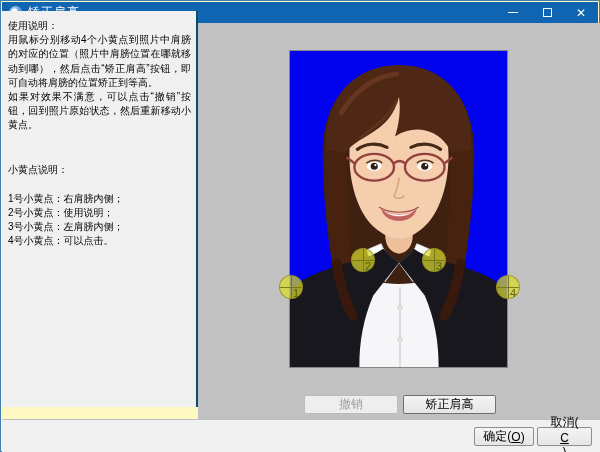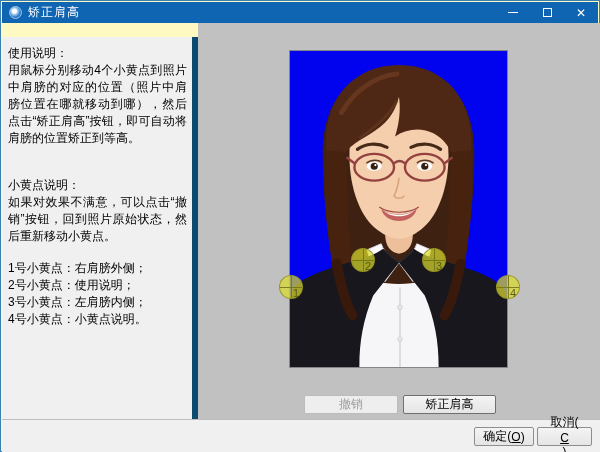--- a/index.html
+++ b/index.html
@@ -12,21 +12,21 @@
   .app-icon { width:13px; height:13px; border-radius:50%; margin:0 6px 0 7px;
               background:radial-gradient(circle at 40% 38%, #ffffff 0 22%, #bcd8f2 30%, #2f85d6 60%, #12508d 100%);
               border:1px solid #9cc4e8; flex:0 0 auto; }
   .title-text { color:#ffffff; font-size:12px; letter-spacing:1px; }
   .caption-buttons { margin-left:auto; display:flex; height:100%; }
   .caption-btn { width:34px; height:100%; display:flex; align-items:center; justify-content:center; color:#ffffff; font-size:12px; cursor:default; }
   .min-glyph { width:10px; height:1px; background:#ffffff; display:block; }
   .max-glyph { width:9px; height:9px; border:1px solid #ffffff; display:block; }
 
   
-  .left-panel { position:absolute; left:1px; top:36px; width:196px; height:396px; background:#f0f0f0; border-right:6px solid #0c4a6e; padding:8px 5px 0 6px; color:#000; font-size:12px; line-height:1.42; overflow:hidden; }
+  .left-panel { position:absolute; left:1px; top:10px; width:196px; height:396px; background:#f0f0f0; border-right:2px solid #0c4a6e; padding:8px 5px 0 6px; color:#000; font-size:10px; line-height:1.42; overflow:hidden; }
   .right-panel { position:absolute; left:197px; top:22px; width:402px; height:396px; background:#c1c1c1; }
   .left-panel .para { text-align:justify; }
   .left-panel .section-title { margin-top:0; }
   .dots-title { margin-top:30px; }
   .dot-lines { margin-top:15px; }
   .dot-lines div { white-space:nowrap; }
 
   
   .photo-frame { position:absolute; left:288px; top:49px; width:219px; height:318px; border:1px solid #858585; background:#0203ee; }
   .photo-frame svg { display:block; width:217px; height:316px; }
@@ -64,27 +64,27 @@
       <div class="caption-btn">
           <span class="max-glyph"></span>
         </div>
       <div class="caption-btn">✕</div>
     </div>
   </div>
 
   <div class="left-panel">
     <div class="section-title">使用说明：</div>
     <div class="para">用鼠标分别移动4个小黄点到照片中肩膀的对应的位置（照片中肩膀位置在哪就移动到哪），然后点击“矫正肩高”按钮，即可自动将肩膀的位置矫正到等高。</div>
+    <div class="para">如果对效果不满意，可以点击“撤销”按钮，回到照片原始状态，然后重新移动小黄点。</div>
     <div class="para dots-title">小黄点说明：</div>
-    <div class="para">如果对效果不满意，可以点击“撤销”按钮，回到照片原始状态，然后重新移动小黄点。</div>
     <div class="dot-lines">
-      <div>1号小黄点：右肩膀外侧；</div>
+      <div>1号小黄点：右肩膀内侧；</div>
       <div>2号小黄点：使用说明；</div>
       <div>3号小黄点：左肩膀内侧；</div>
-      <div>4号小黄点：小黄点说明。</div>
+      <div>4号小黄点：可以点击。</div>
     </div>
   </div>
 
   <div class="right-panel"></div>
 
   <div class="photo-frame">
     <svg viewBox="0 0 219 318" preserveAspectRatio="none">
       <rect width="219" height="318" fill="#0203ee"></rect>
 
       <path d="M110,16 C60,16 33,52 33,102 C33,152 39,190 44,220 C47,243 48,258 46,272 L173,272 C171,258 172,243 175,220 C180,190 186,152 186,102 C186,52 160,16 110,16 Z" fill="#3f2112"></path>

